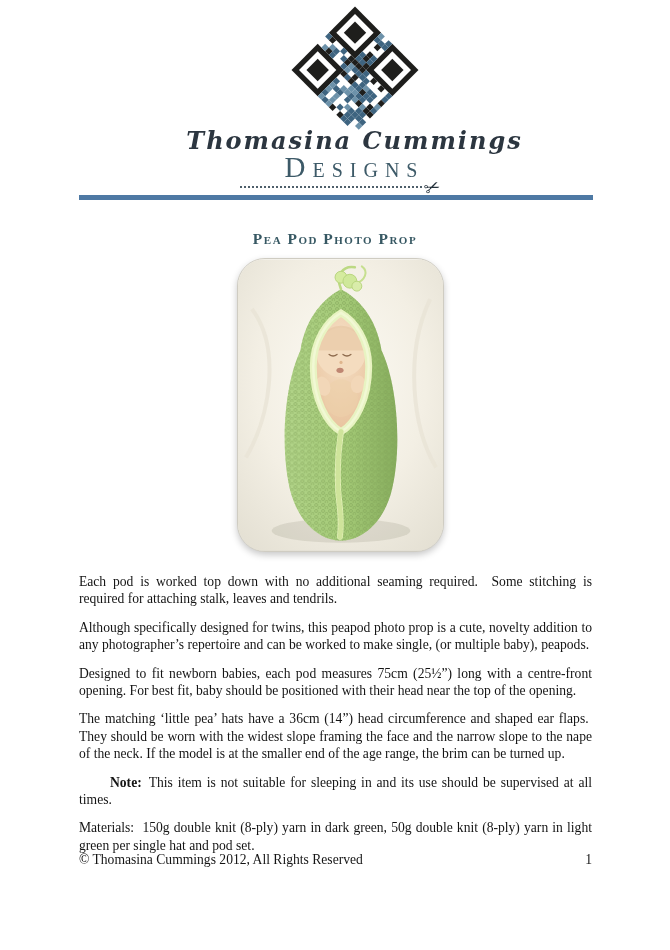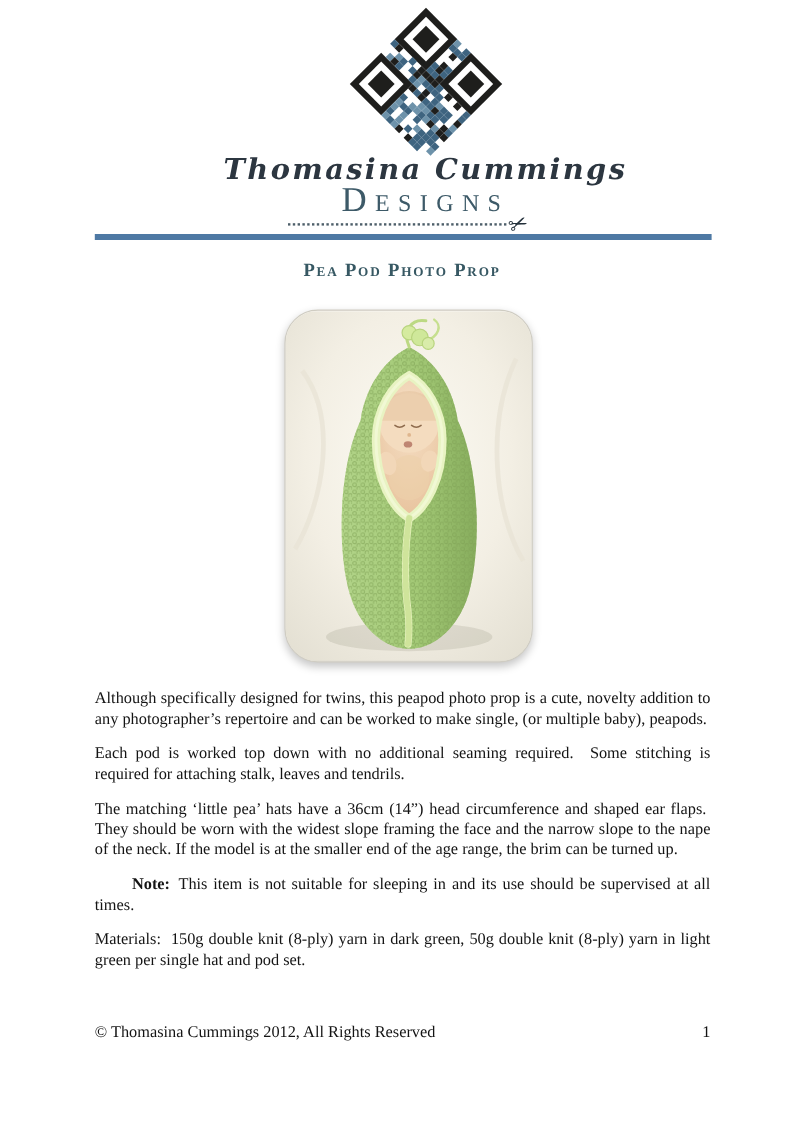--- a/index.html
+++ b/index.html
@@ -29,21 +29,21 @@
   }
   .cutline .dots { flex:1; border-top:2px dotted #4e5f6a; margin-top:10px; }
   .scissors {
     font-family:"DejaVu Sans", sans-serif; font-size:19px; color:#24313b;
     line-height:22px; transform:rotate(-22deg); margin-left:2px;
   }
 
   
   .rule { position:absolute; top:195px; left:79px; width:514px; height:5px; }
   .page-title {
-    position:absolute; top:217px; left:0; width:100%; text-align:center;
+    position:absolute; top:230px; left:0; width:100%; text-align:center;
     font-variant:small-caps; font-weight:bold; font-size:15.5px;
     letter-spacing:1.5px; color:#375863;
   }
 
   
   .photo-frame {
     position:absolute; top:258px; left:237px; width:207px; height:294px;
     border-radius:28px; overflow:hidden; border:1px solid #cfccc2;
     box-shadow: inset 0 3px 4px rgba(255,255,255,.95),
                 inset 0 -4px 8px rgba(70,65,50,.18),
@@ -254,22 +254,23 @@
         <path d="M104 30 C 98 16, 106 6, 118 8" fill="none" stroke="#bcd983" stroke-width="2.6" stroke-linecap="round"></path>
         <path d="M118 25 C 129 21, 132 12, 125 7" fill="none" stroke="#c6df8f" stroke-width="2" stroke-linecap="round"></path>
         <circle cx="104" cy="18" r="6" fill="#d5eb9f" stroke="#b8d47e" stroke-width="1"></circle>
         <circle cx="113" cy="22" r="7" fill="#cfe89a" stroke="#b8d47e" stroke-width="1"></circle>
         <circle cx="120" cy="27" r="5" fill="#d9ecaa" stroke="#b8d47e" stroke-width="1"></circle>
       </g>
     </svg>
   </div>
 
   <div class="body-text">
+    <p>Each pod is worked top down with no additional seaming required.&nbsp; Some stitching is required for attaching stalk, leaves and tendrils.</p>
     <p>Although specifically designed for twins, this peapod photo prop is a cute, novelty addition to any photographer’s repertoire and can be worked to make single, (or multiple baby), peapods.</p>
-    <p>Each pod is worked top down with no additional seaming required.&nbsp; Some stitching is required for attaching stalk, leaves and tendrils.</p>
+    <p>Designed to fit newborn babies, each pod measures 75cm (25½”) long with a centre-front opening. For best fit, baby should be positioned with their head near the top of the opening.</p>
     <p>The matching ‘little pea’ hats have a 36cm (14”) head circumference and shaped ear flaps.&nbsp; They should be worn with the widest slope framing the face and the narrow slope to the nape of the neck. If the model is at the smaller end of the age range, the brim can be turned up.</p>
     <p><span class="note-label">Note:</span><span class="note-text">This item is not suitable for sleeping in and its use should be supervised at all times.</span></p>
     <p class="materials">Materials:&nbsp; 150g double knit (8-ply) yarn in dark green, 50g double knit (8-ply) yarn in light green per single hat and pod set.</p>
   </div>
 
   <div class="footer">
     <span>© Thomasina Cummings 2012, All Rights Reserved</span>
     <span>1</span>
   </div>
 

